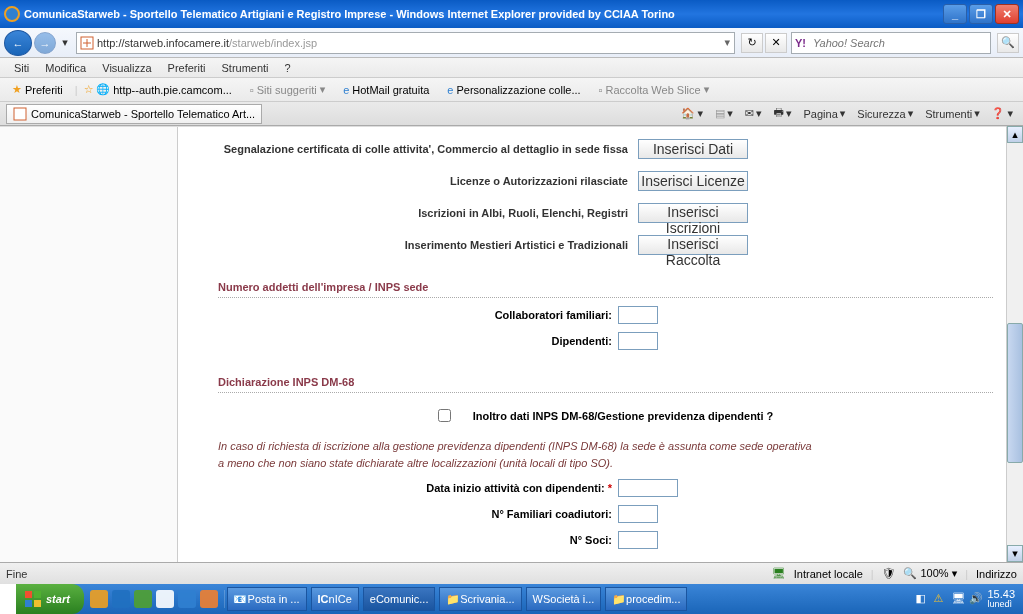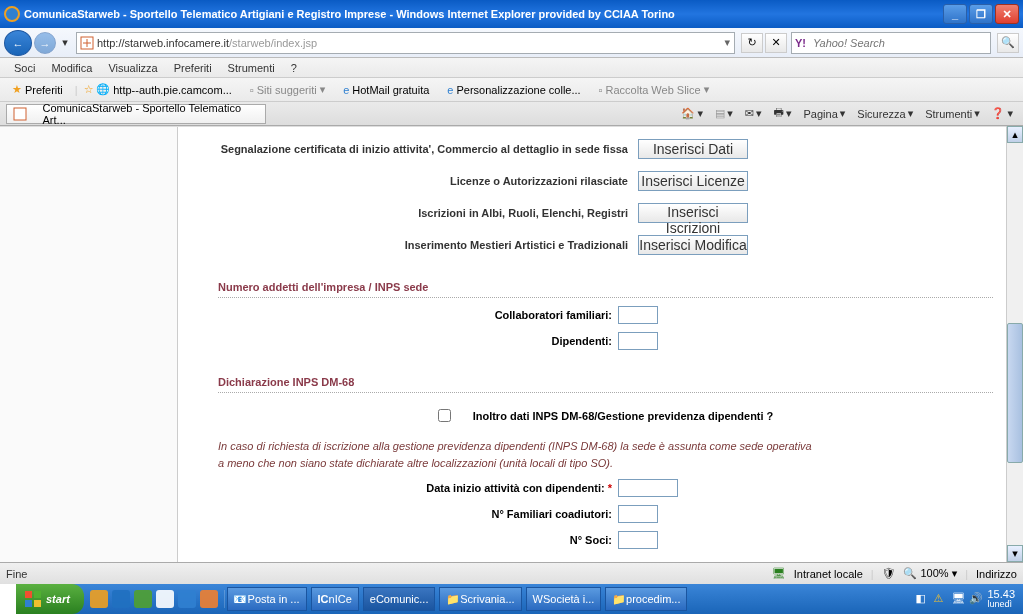--- a/index.html
+++ b/index.html
@@ -30,21 +30,21 @@
 .menubar { background: linear-gradient(to bottom, #f5f5f5, #eaeaea); height: 20px; display: flex; align-items: center; padding: 0 6px; border-bottom: 1px solid #ccc; }
 .menu-item { padding: 2px 8px; color: #333; }
 
 
 .favbar { background: linear-gradient(to bottom, #f5f5f5, #eaeaea); height: 24px; display: flex; align-items: center; padding: 0 6px; border-bottom: 1px solid #ccc; }
 .fav-btn { display: flex; align-items: center; gap: 3px; padding: 2px 6px; margin-right: 6px; }
 .fav-star { color: #f0a020; }
 
 
 .tabbar { background: linear-gradient(to bottom, #eaeaea, #ddd); height: 24px; display: flex; align-items: center; padding: 0 6px; border-bottom: 1px solid #aaa; }
-.tab-item { background: linear-gradient(to bottom, #fff, #f0f0f0); border: 1px solid #aaa; height: 20px; display: flex; align-items: center; padding: 0 6px; gap: 16px; max-width: 260px; }
+.tab-item { background: linear-gradient(to bottom, #fff, #f0f0f0); border: 1px solid #aaa; height: 20px; display: flex; align-items: center; padding: 0 6px; gap: 4px; max-width: 260px; }
 .cmd-row { display: flex; align-items: center; gap: 4px; margin-left: auto; }
 .cmd-btn { padding: 2px 4px; display: flex; align-items: center; gap: 2px; color: #333; }
 
 
 .content { background: #fff; height: 450px; overflow: auto; border-top: 1px solid #ddd; position: relative; }
 .content-left { width: 178px; height: 100%; float: left; border-right: 1px solid #ccc; background: #fafafa; }
 .content-main { margin-left: 188px; padding: 0 30px 20px 30px; }
 
 .form-row { display: flex; align-items: center; margin: 12px 0; }
 .form-label { font-weight: bold; color: #333; text-align: right; width: 420px; padding-right: 10px; }
@@ -112,21 +112,21 @@
   <div class="small-btn">↻</div>
   <div class="small-btn">✕</div>
   <div class="search-wrap">
     <span style="color:#7a2a8a;font-weight:bold;padding:0 3px">Y!</span>
     <input class="search-input" placeholder="Yahoo! Search" style="">
   </div>
   <div class="small-btn">🔍</div>
 </div>
 
 <div class="menubar">
-  <div class="menu-item">Soci</div>
+  <div class="menu-item">Siti</div>
   <div class="menu-item">Modifica</div>
   <div class="menu-item">Visualizza</div>
   <div class="menu-item">Preferiti</div>
   <div class="menu-item">Strumenti</div>
   <div class="menu-item">?</div>
 </div>
 
 <div class="favbar">
   <div class="fav-btn">
       <span class="fav-star">★</span>
@@ -174,34 +174,34 @@
     <div class="cmd-btn"><span>Sicurezza</span> ▾</div>
     <div class="cmd-btn"><span>Strumenti</span> ▾</div>
     <div class="cmd-btn"><span style="color:#2070c0">❓</span>▾</div>
   </div>
 </div>
 
 <div class="content">
   <div class="content-left"></div>
   <div class="content-main">
     <div class="form-row">
-      <div class="form-label"><span>Segnalazione certificata di inizio attivita</span>'<span>, Commercio al dettaglio in sede fissa</span></div>
+      <div class="form-label"><span>Segnalazione certificata di colle attivita</span>'<span>, Commercio al dettaglio in sede fissa</span></div>
       <button class="form-btn">Inserisci Dati</button>
     </div>
     <div class="form-row">
       <div class="form-label">Licenze o Autorizzazioni rilasciate</div>
       <button class="form-btn">Inserisci Licenze</button>
     </div>
     <div class="form-row">
       <div class="form-label">Iscrizioni in Albi, Ruoli, Elenchi, Registri</div>
       <button class="form-btn">Inserisci Iscrizioni</button>
     </div>
     <div class="form-row">
       <div class="form-label">Inserimento Mestieri Artistici e Tradizionali</div>
-      <button class="form-btn">Inserisci Modifica</button>
+      <button class="form-btn">Inserisci Raccolta</button>
     </div>
 
     <div class="section-title">Numero addetti dell'impresa / INPS sede</div>
     <div class="num-row">
       <div class="num-label">Collaboratori familiari:</div>
       <input class="num-input" style="">
     </div>
     <div class="num-row">
       <div class="num-label">Dipendenti:</div>
       <input class="num-input" style="">

